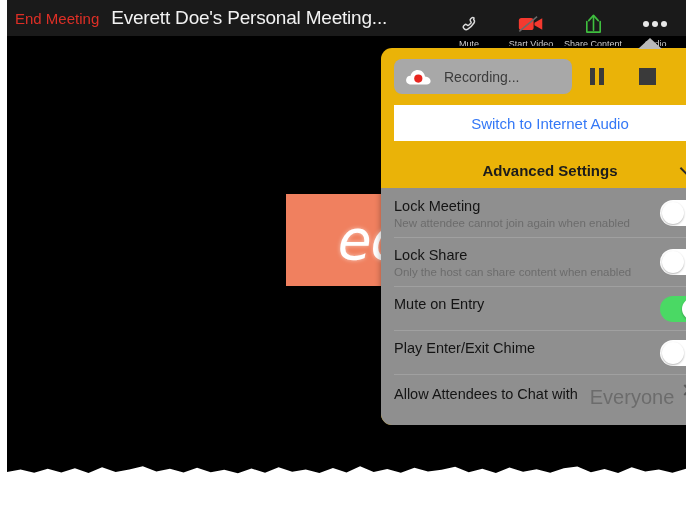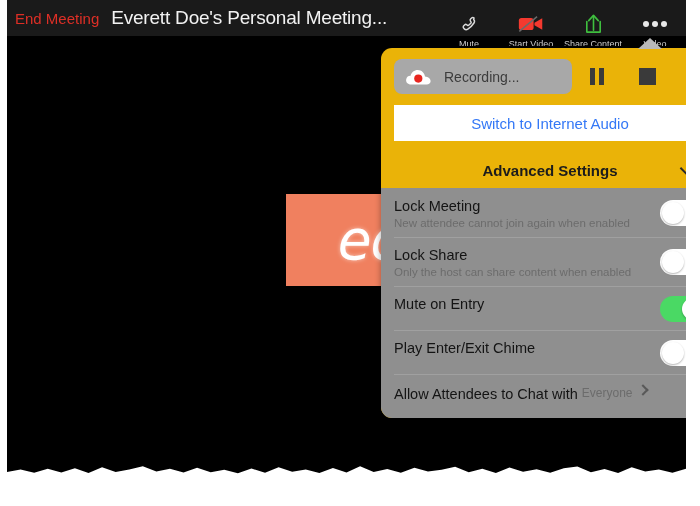--- a/index.html
+++ b/index.html
@@ -271,22 +271,22 @@
   .chat-row {
     position: relative;
     margin: 0 13px;
     padding: 11px 0 6px 0;
     border-top: 1px solid #a0a0a0;
     display: flex;
     cursor: pointer;
   }
   .chat-value {
     color: #6c6c6c;
-    font-size: 12px;
-    margin-left: 4px;
+    font-size: 20px;
+    margin-left: 12px;
   }
   .chat-chevron {
     margin-left: 7px;
     width: 8px; height: 8px;
     border-right: 2px solid #595959;
     border-top: 2px solid #595959;
     transform: rotate(45deg);
   }
 </style>
 </head>
@@ -334,21 +334,21 @@
 
 
         <div class="tb-item">
           <span class="tb-icon">
             <span class="dots">
                 <i></i>
                 <i></i>
                 <i></i>
               </span>
           </span>
-          <span class="tb-label">Video</span>
+          <span class="tb-label">Audio</span>
         </div>
 
       </div>
     </div>
 
     <div id="stage">
       <div id="logo-tile">
         <span id="logo-text">ed</span>
       </div>
     </div>

